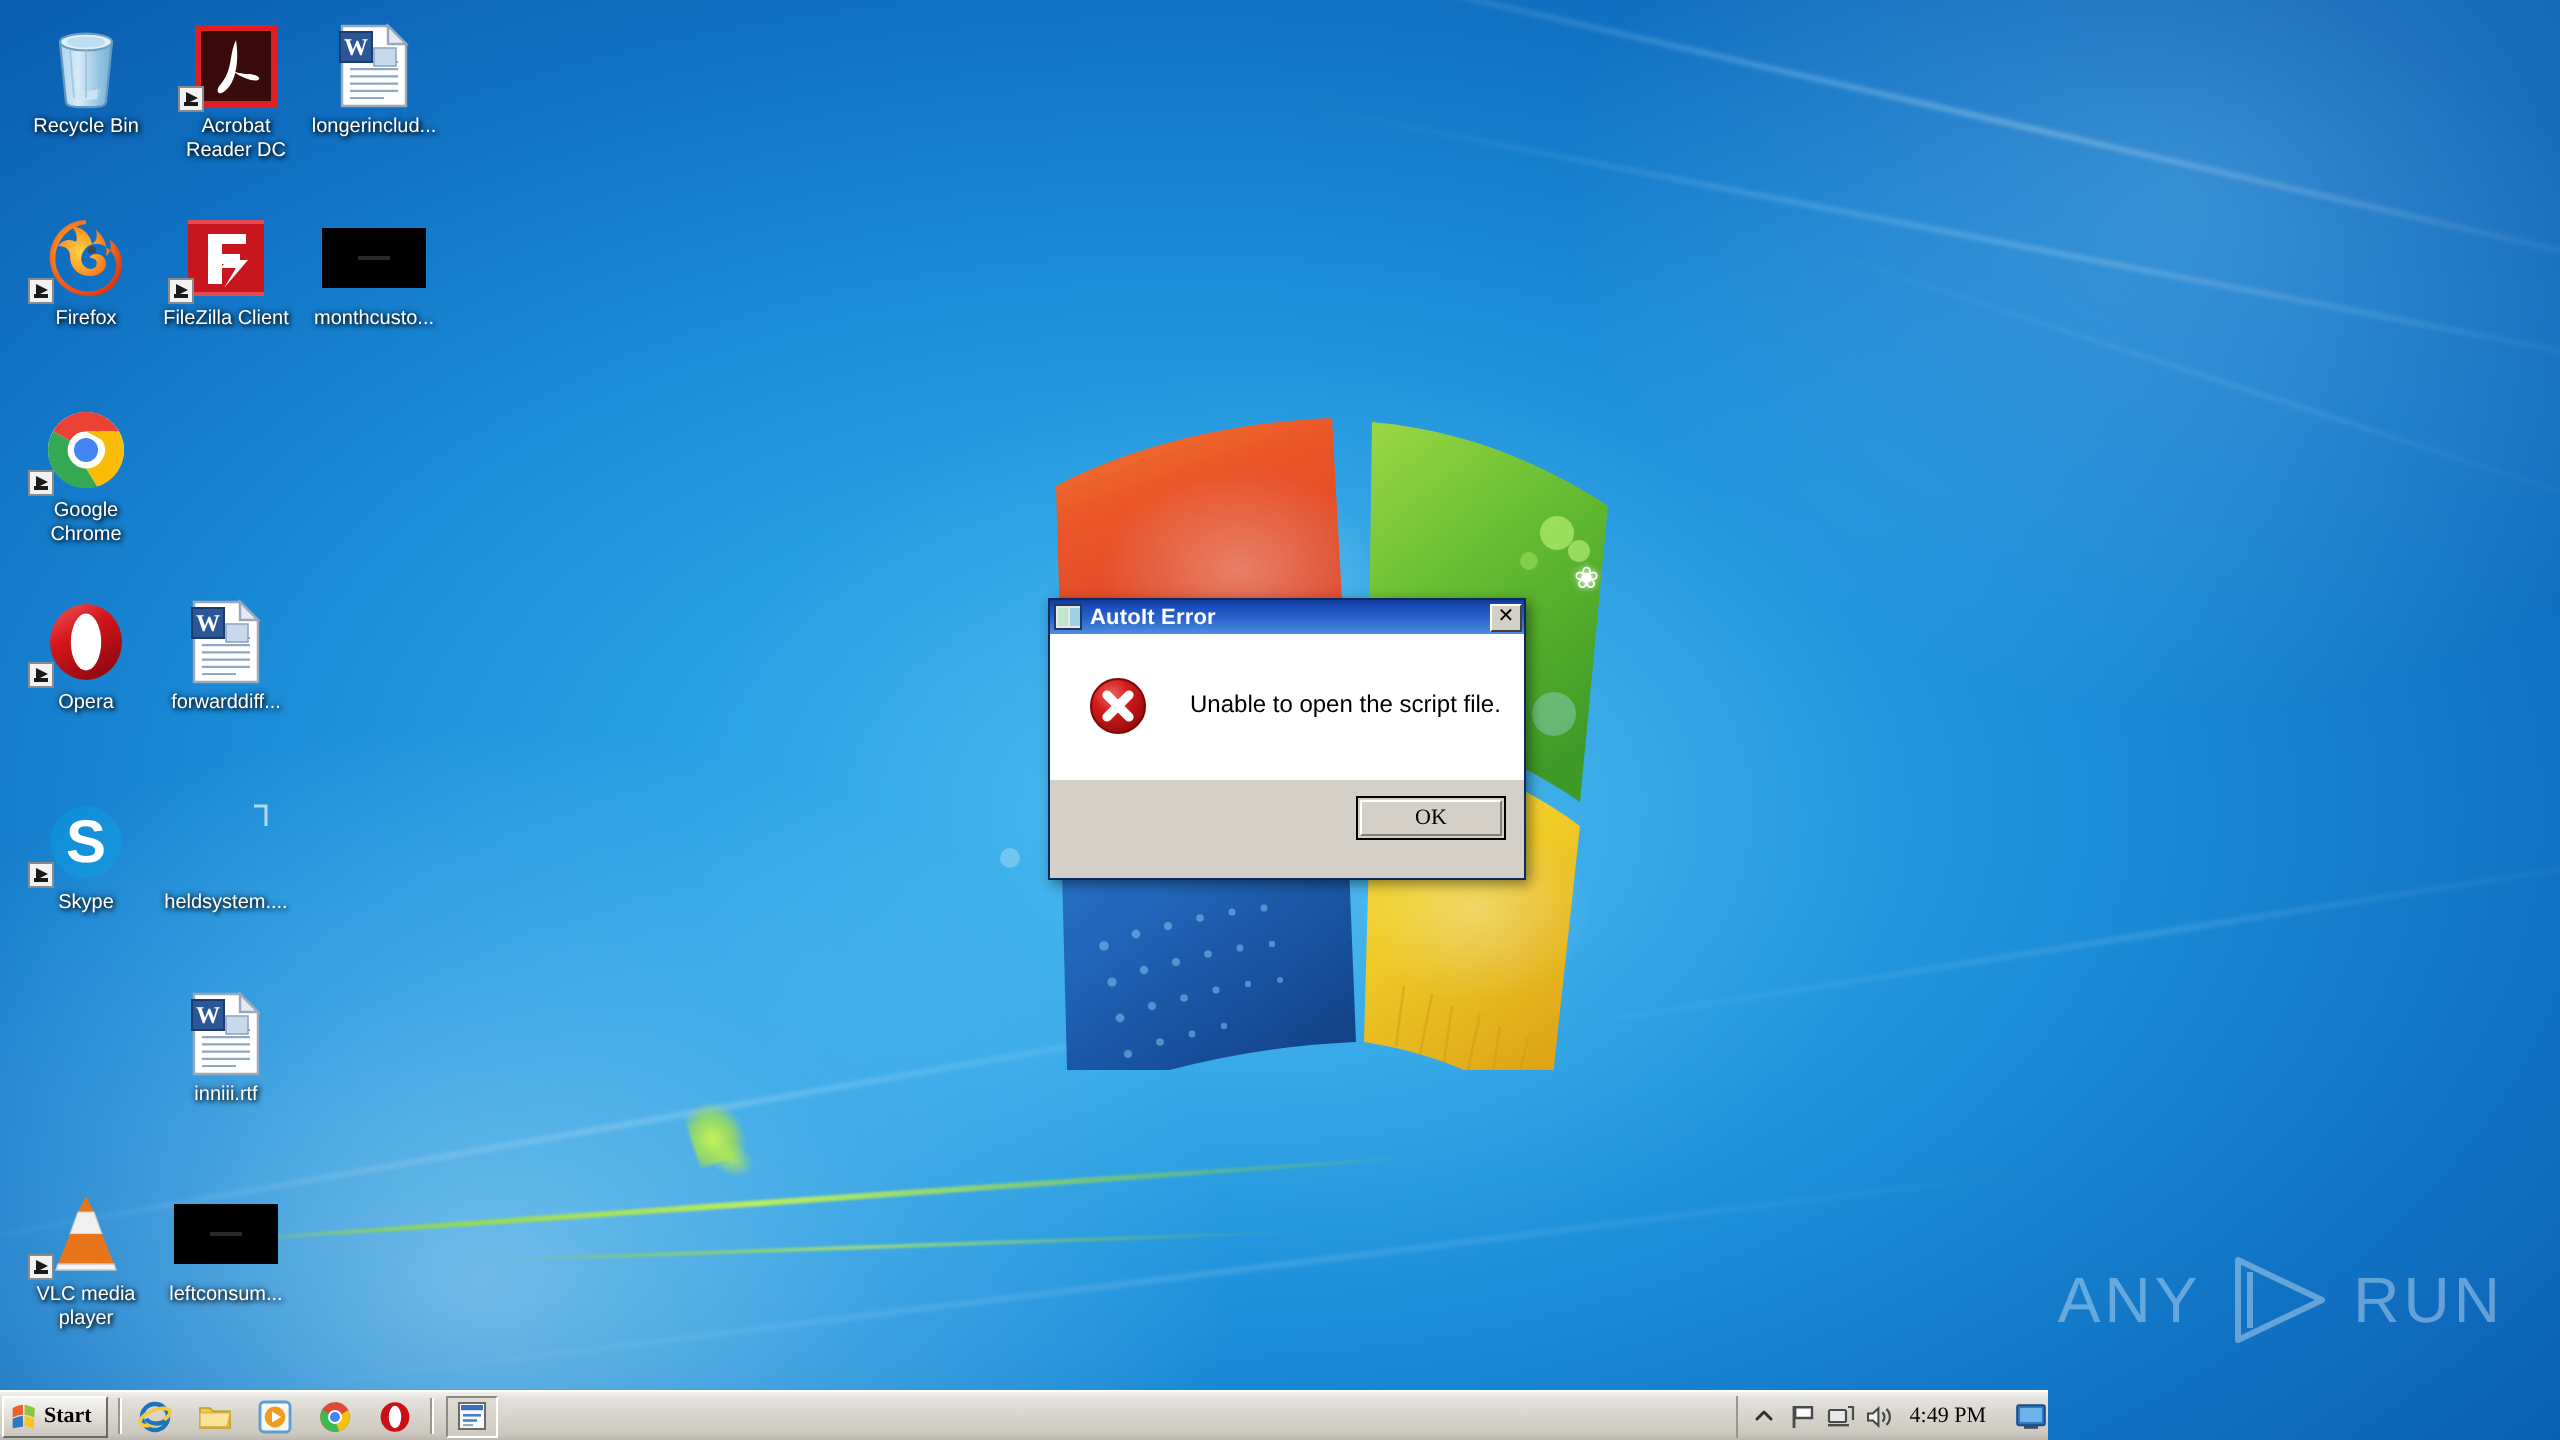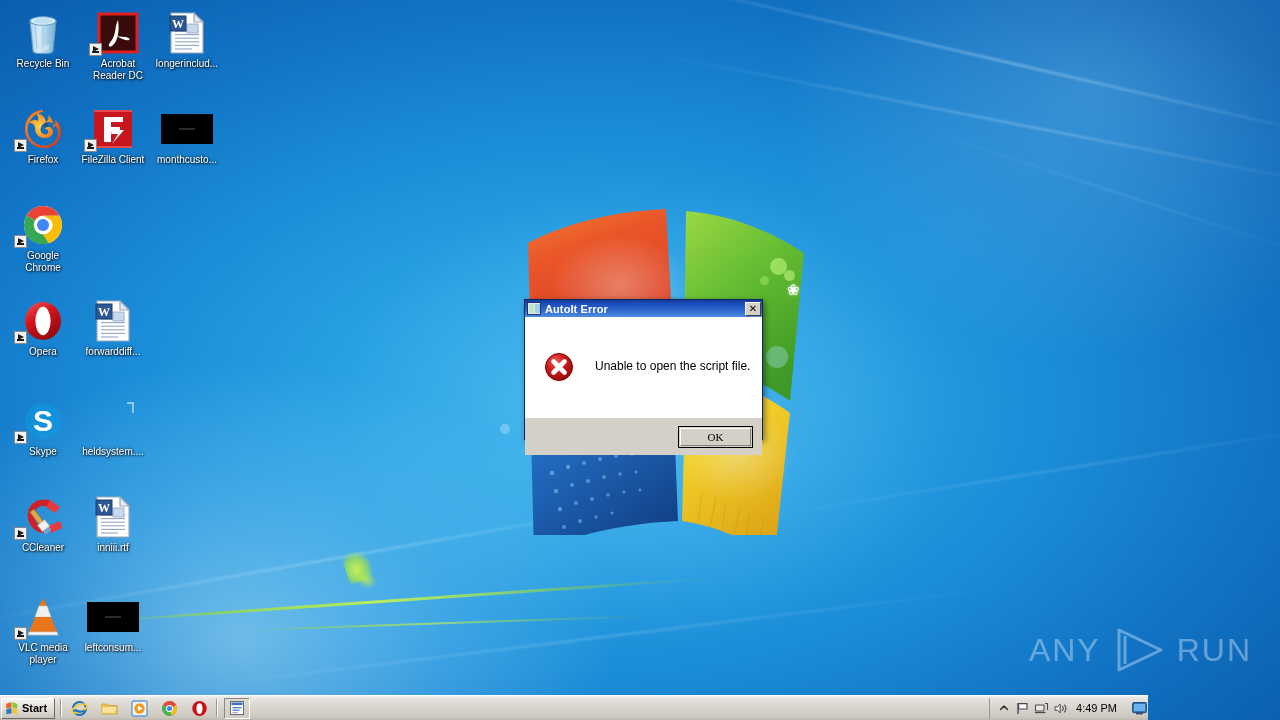--- a/index.html
+++ b/index.html
@@ -181,21 +181,21 @@
     border-top: 1px solid #ffffff;
     border-left: 1px solid #ffffff;
     border-right: 1px solid #404040;
     border-bottom: 1px solid #404040;
     display: flex; align-items: center; justify-content: center;
     font-size: 10px; line-height: 10px; color: #000000;
     font-family: "Liberation Sans", sans-serif;
     cursor: default; flex: 0 0 auto;
   }
   #dlg-body {
-    height: 100px;
+    height: 72px;
     background: #ffffff;
     display: flex; align-items: center;
     padding: 0 10px 0 18px;
     border-bottom: 1px solid #ffffff;
   }
   #dlg-erroricon {
     width: 32px; height: 32px; flex: 0 0 auto;
     margin-right: 20px;
   }
   #dlg-message {
@@ -239,25 +239,25 @@
     color: #d8ecfb;
     font-size: 32px;
     letter-spacing: 2px;
     font-family: Liberation Sans, sans-serif;
     font-weight: 400;
   }
 
   
   #taskbar {
     position: absolute; left: 0; bottom: 0;
-    width: 1148px; height: 25px;
+    width: 1024px; height: 25px;
     background: linear-gradient(180deg, #f2f1ef 0%, #e4e2dd 14%, #d7d4cd 50%, #cdc9c0 86%, #bdb8ae 100%);
     border-top: 1px solid #ffffff;
     display: flex; align-items: center;
-    font-family: Liberation Sans, sans-serif;
+    font-family: Liberation Serif, serif;
     text-align: center;
   }
   #start-button {
     height: 21px;
     margin: 0 3px 0 1px;
     padding: 0 7px 0 3px;
     display: flex; align-items: center; gap: 3px;
     background: linear-gradient(180deg, #f6f5f3 0%, #e2dfd8 50%, #cac6bd 100%);
     border-top: 1px solid #ffffff;
     border-left: 1px solid #ffffff;
@@ -584,41 +584,20 @@
         <span class="label">Skype</span>
       </div>
       <div class="dicon" style="left: 76px; top: 396px;">
         <div class="glyph">
           <svg width="44" height="40" viewBox="0 0 44 40">
         <path d="M36,2 L42,2 L42,12" fill="none" stroke="#cfe4f2" stroke-width="1.5" opacity=".85"></path>
       </svg>
         </div>
         <span class="label">heldsystem....</span>
       </div>
-      <div class="dicon" style="left: 6px; top: 492px;">
-        <div class="glyph">
-          <svg width="44" height="42" viewBox="0 0 44 42">
-        <path d="M30,5 C20,1 9,6 7,16 C5,26 12,36 23,37 L22,30 C15,29 12,23 13,17 C15,11 21,8 27,11 Z" fill="#cf2027"></path>
-        <path d="M29,4 L39,11 L34,17 L25,11 Z" fill="#e8393f"></path>
-        <path d="M28,30 L39,25 L41,32 L30,37 Z" fill="#e8393f"></path>
-        <g transform="rotate(-38 22 20)">
-          <rect x="14" y="9" width="5" height="16" fill="#d9a94e" stroke="#a8782c" stroke-width=".8"></rect>
-          <rect x="12" y="24" width="9" height="8" fill="#f0f0f0" stroke="#b8b8b8" stroke-width=".8"></rect>
-          <g stroke="#cfcfcf" stroke-width=".8">
-            <path d="M13.4,32 L13.4,36"></path>
-                <path d="M15.4,32 L15.4,36"></path>
-            <path d="M17.4,32 L17.4,36"></path>
-                <path d="M19.4,32 L19.4,36"></path>
-          </g>
-        </g>
-      </svg>
-          <span class="shortcut"></span>
-        </div>
-        <span class="label">CCleaner</span>
-      </div>
       <div class="dicon" style="left: 76px; top: 492px;">
         <div class="glyph">
           <svg width="38" height="44" viewBox="0 0 38 44">
         <path d="M3,2 L26,2 L35,11 L35,42 L3,42 Z" fill="#ffffff" stroke="#9aa8bb" stroke-width="1.2"></path>
         <path d="M26,2 L26,11 L35,11 Z" fill="#e3eaf3" stroke="#9aa8bb" stroke-width="1.2"></path>
         <g stroke="#8fa6c4" stroke-width="1.1">
           <path d="M7,20 L31,20"></path>
               <path d="M7,23.6 L31,23.6"></path>
               <path d="M7,27.2 L31,27.2"></path>
           <path d="M7,30.8 L31,30.8"></path>

